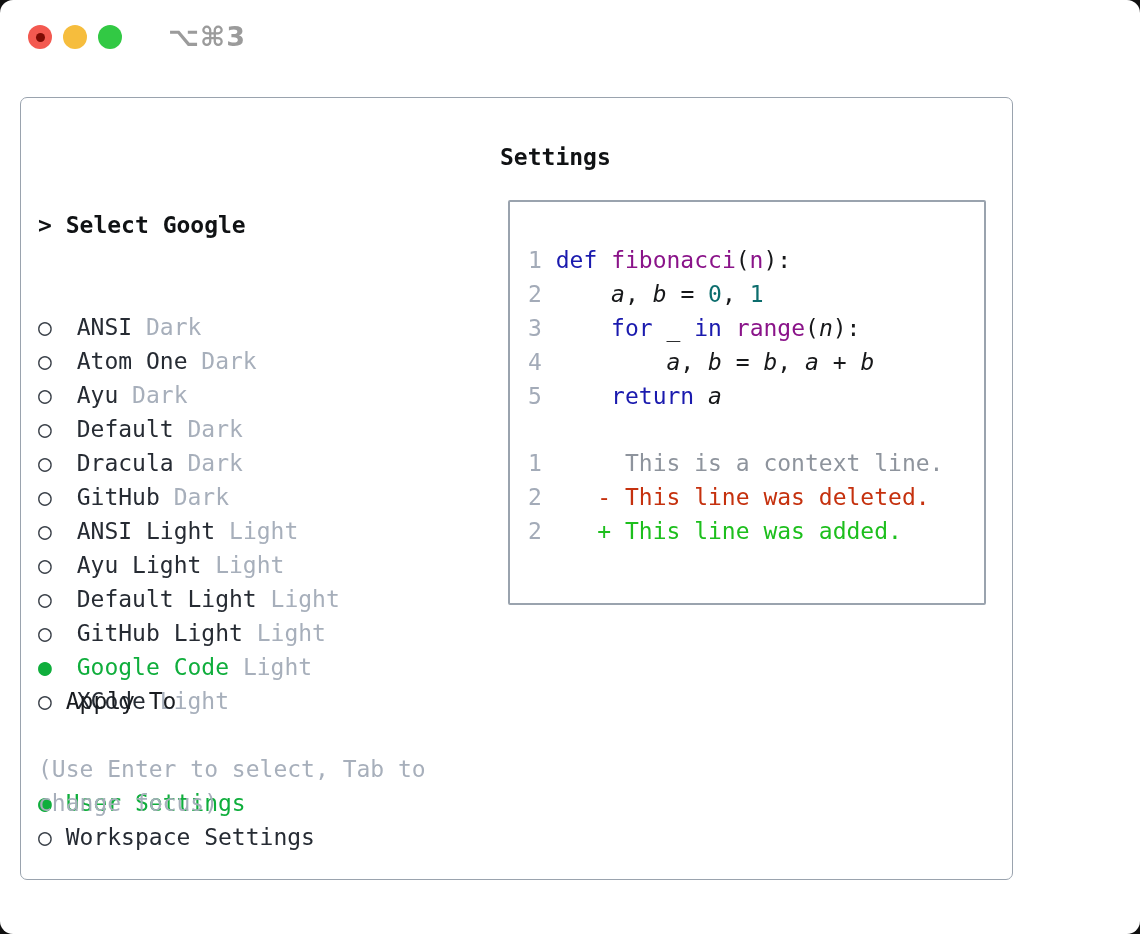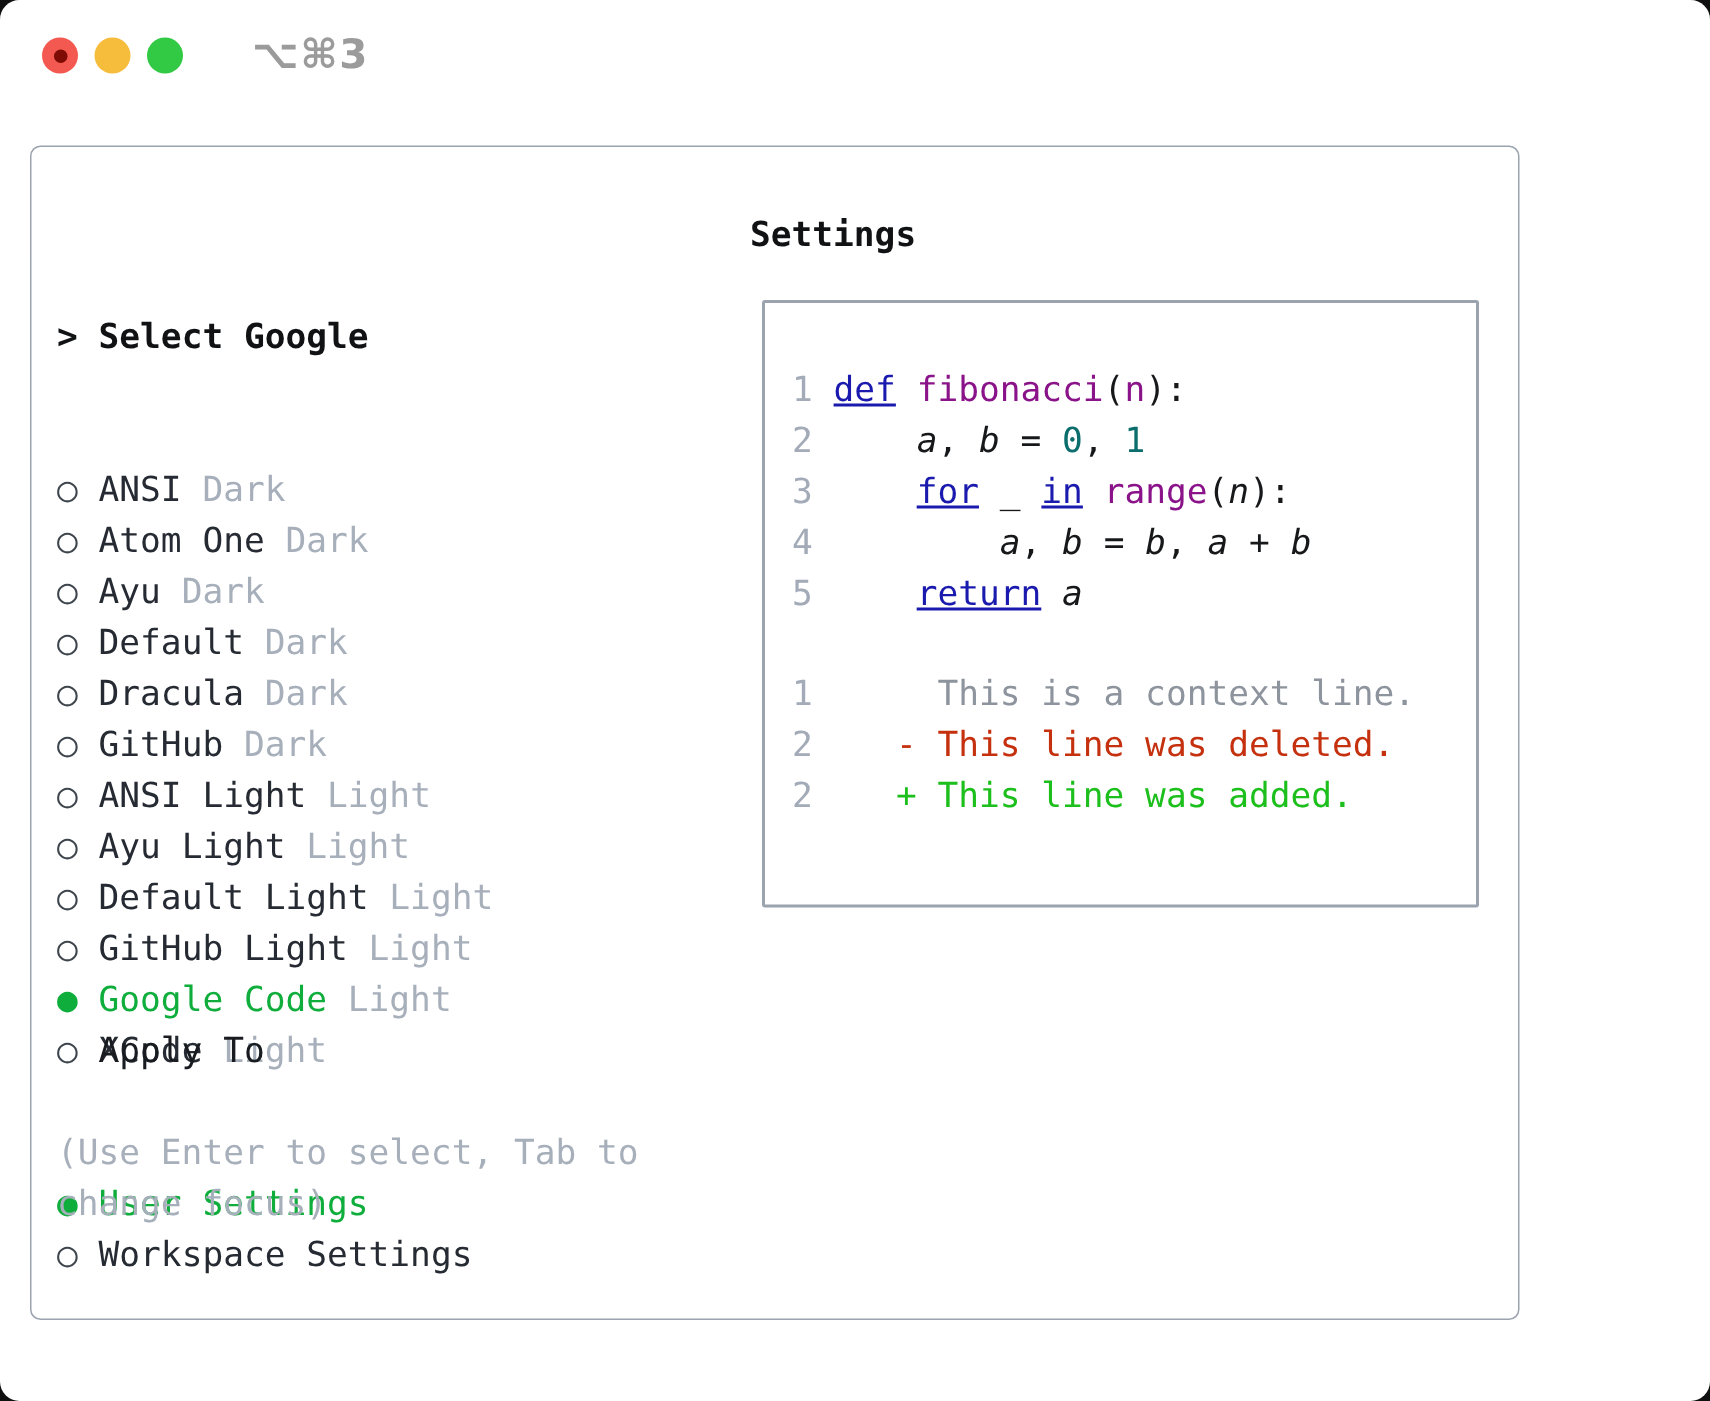--- a/index.html
+++ b/index.html
@@ -24,36 +24,36 @@
   .row{height:34px;}
 
   
   .themes{position:absolute;left:38px;top:140px;}
   .apply{position:absolute;left:38px;top:616px;}
   .hint{position:absolute;left:38px;top:752px;color:var(--muted);}
   .prompt{font-weight:bold;color:#101214;margin-right:1ch;}
   .hdr{font-weight:bold;color:#101214;}
   .bullet{color:#3f454d;margin-right:1ch;}
   .bullet.sel{color:var(--accent-selected);}
-  .name{color:var(--text);}
+  .name{color:var(--text);margin-left:11px;}
   .name.sel{color:var(--accent-selected);}
   .variant{color:var(--muted);margin-left:1ch;}
   .section-title{color:#181b1f;padding-left:2ch;}
   .opt-label{color:var(--text);}
   .opt-label.sel{color:var(--accent-selected);}
 
   
   .preview-title{position:absolute;left:500px;top:140px;font-weight:bold;color:#101214;}
   .preview-box{position:absolute;left:508px;top:200px;width:478px;height:405px;box-sizing:border-box;
                border:2px solid var(--border);border-radius:2px;background:#fff;}
   .code-python{position:absolute;left:528px;top:243px;}
   .code-diff{position:absolute;left:528px;top:446px;}
   .tk-ln{color:var(--line-number);}
   .tk-pl{color:var(--code-text);}
-  .tk-kw{color:var(--keyword);text-decoration:underline;}
+  .tk-kw{color:var(--keyword);}
   .tk-fn{color:var(--function-name);}
   .tk-num{color:var(--number-literal);}
   .tk-var{color:var(--code-text);font-style:italic;}
   .tk-ctx{color:var(--context-line);}
   .tk-del{color:var(--diff-deleted);margin-top:32px;}
   .tk-add{color:var(--diff-added);}
 </style>
 </head>
 <body>
 

